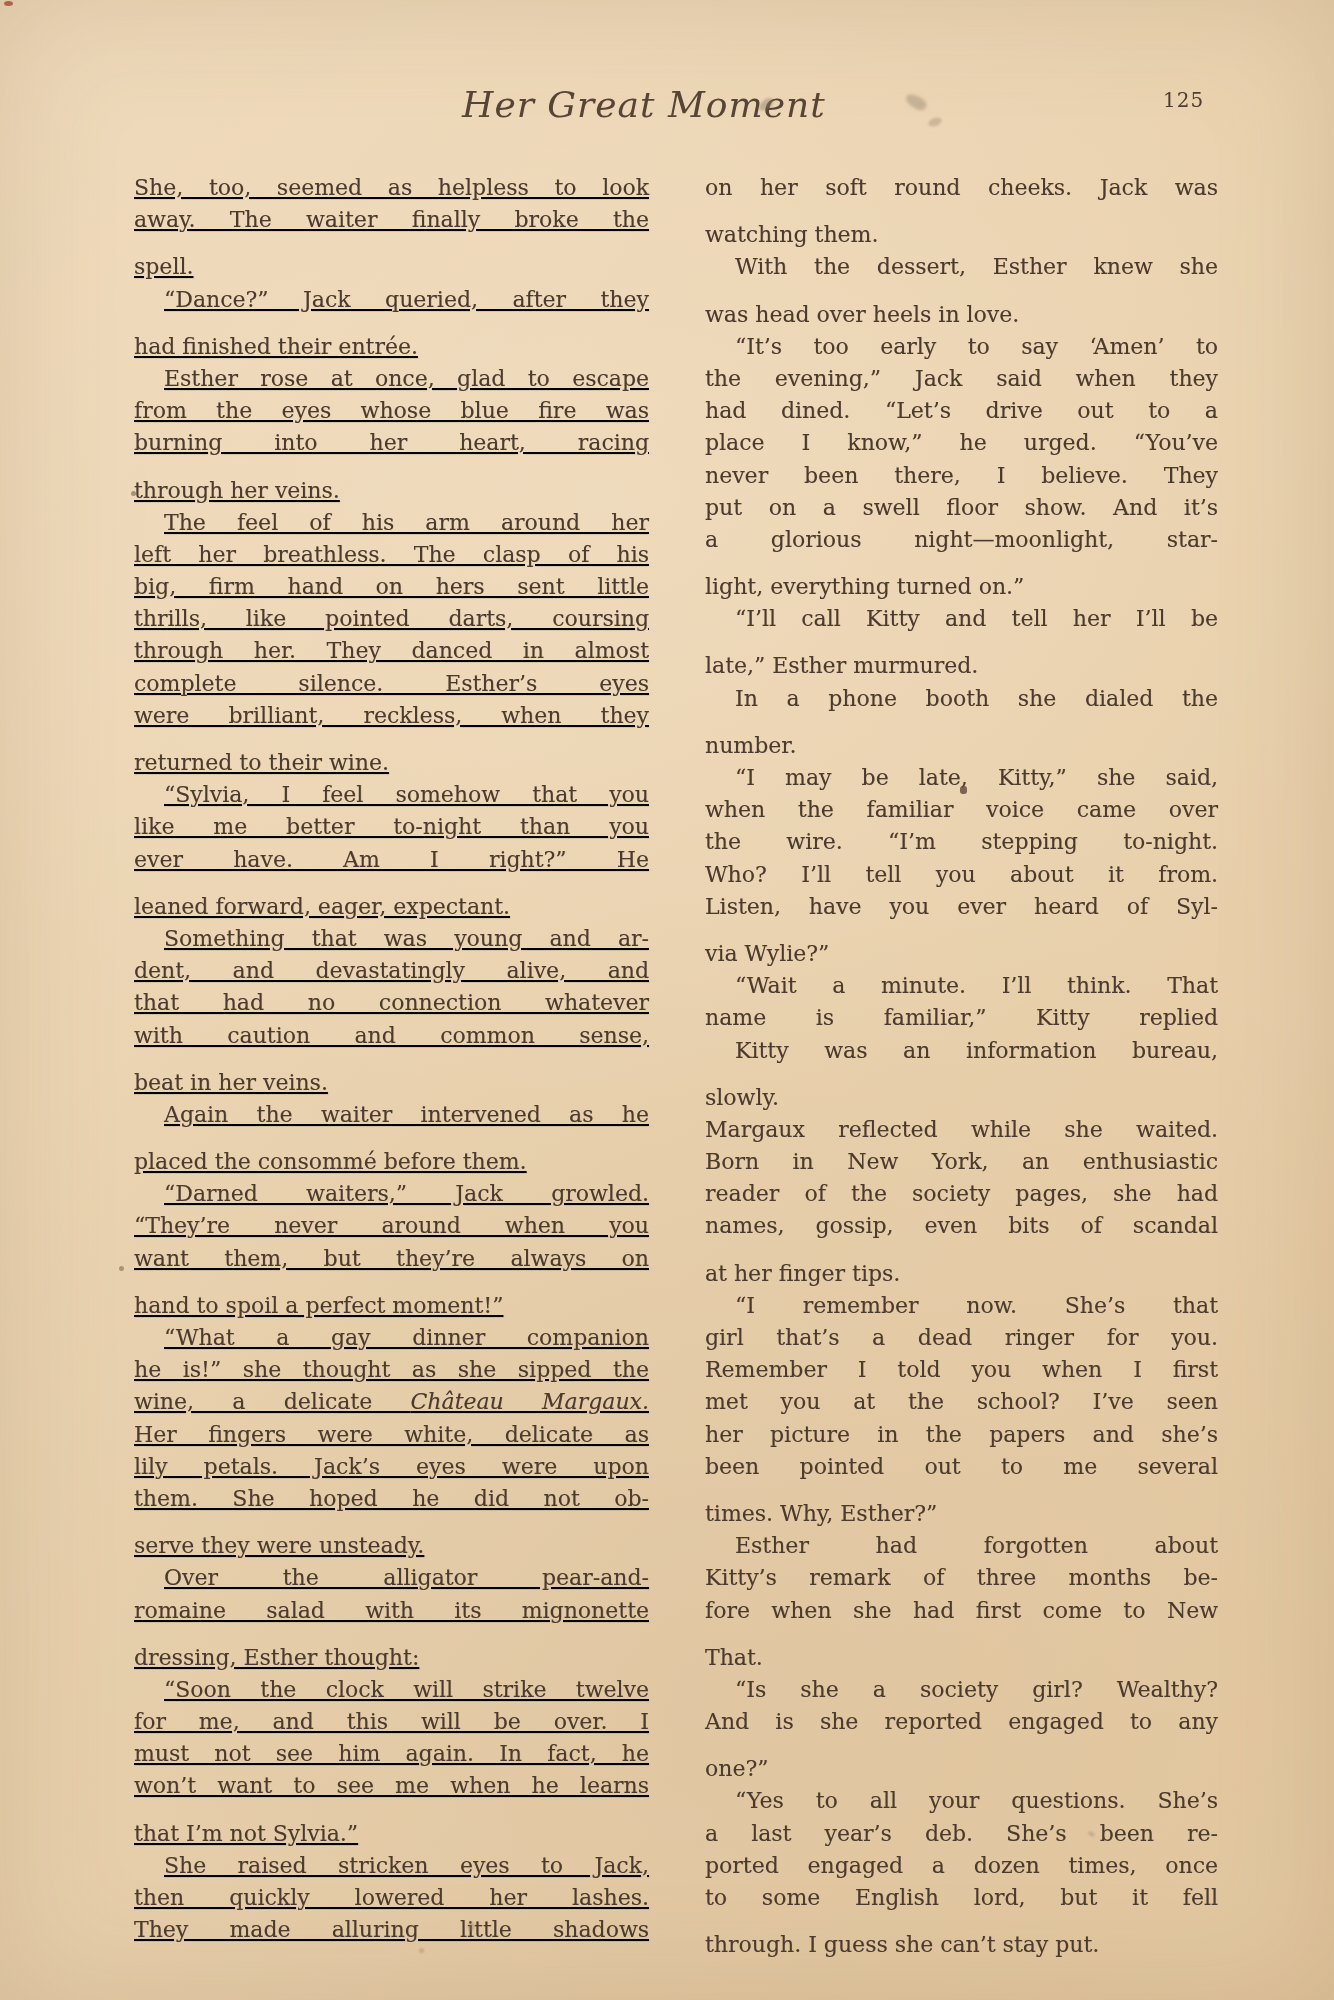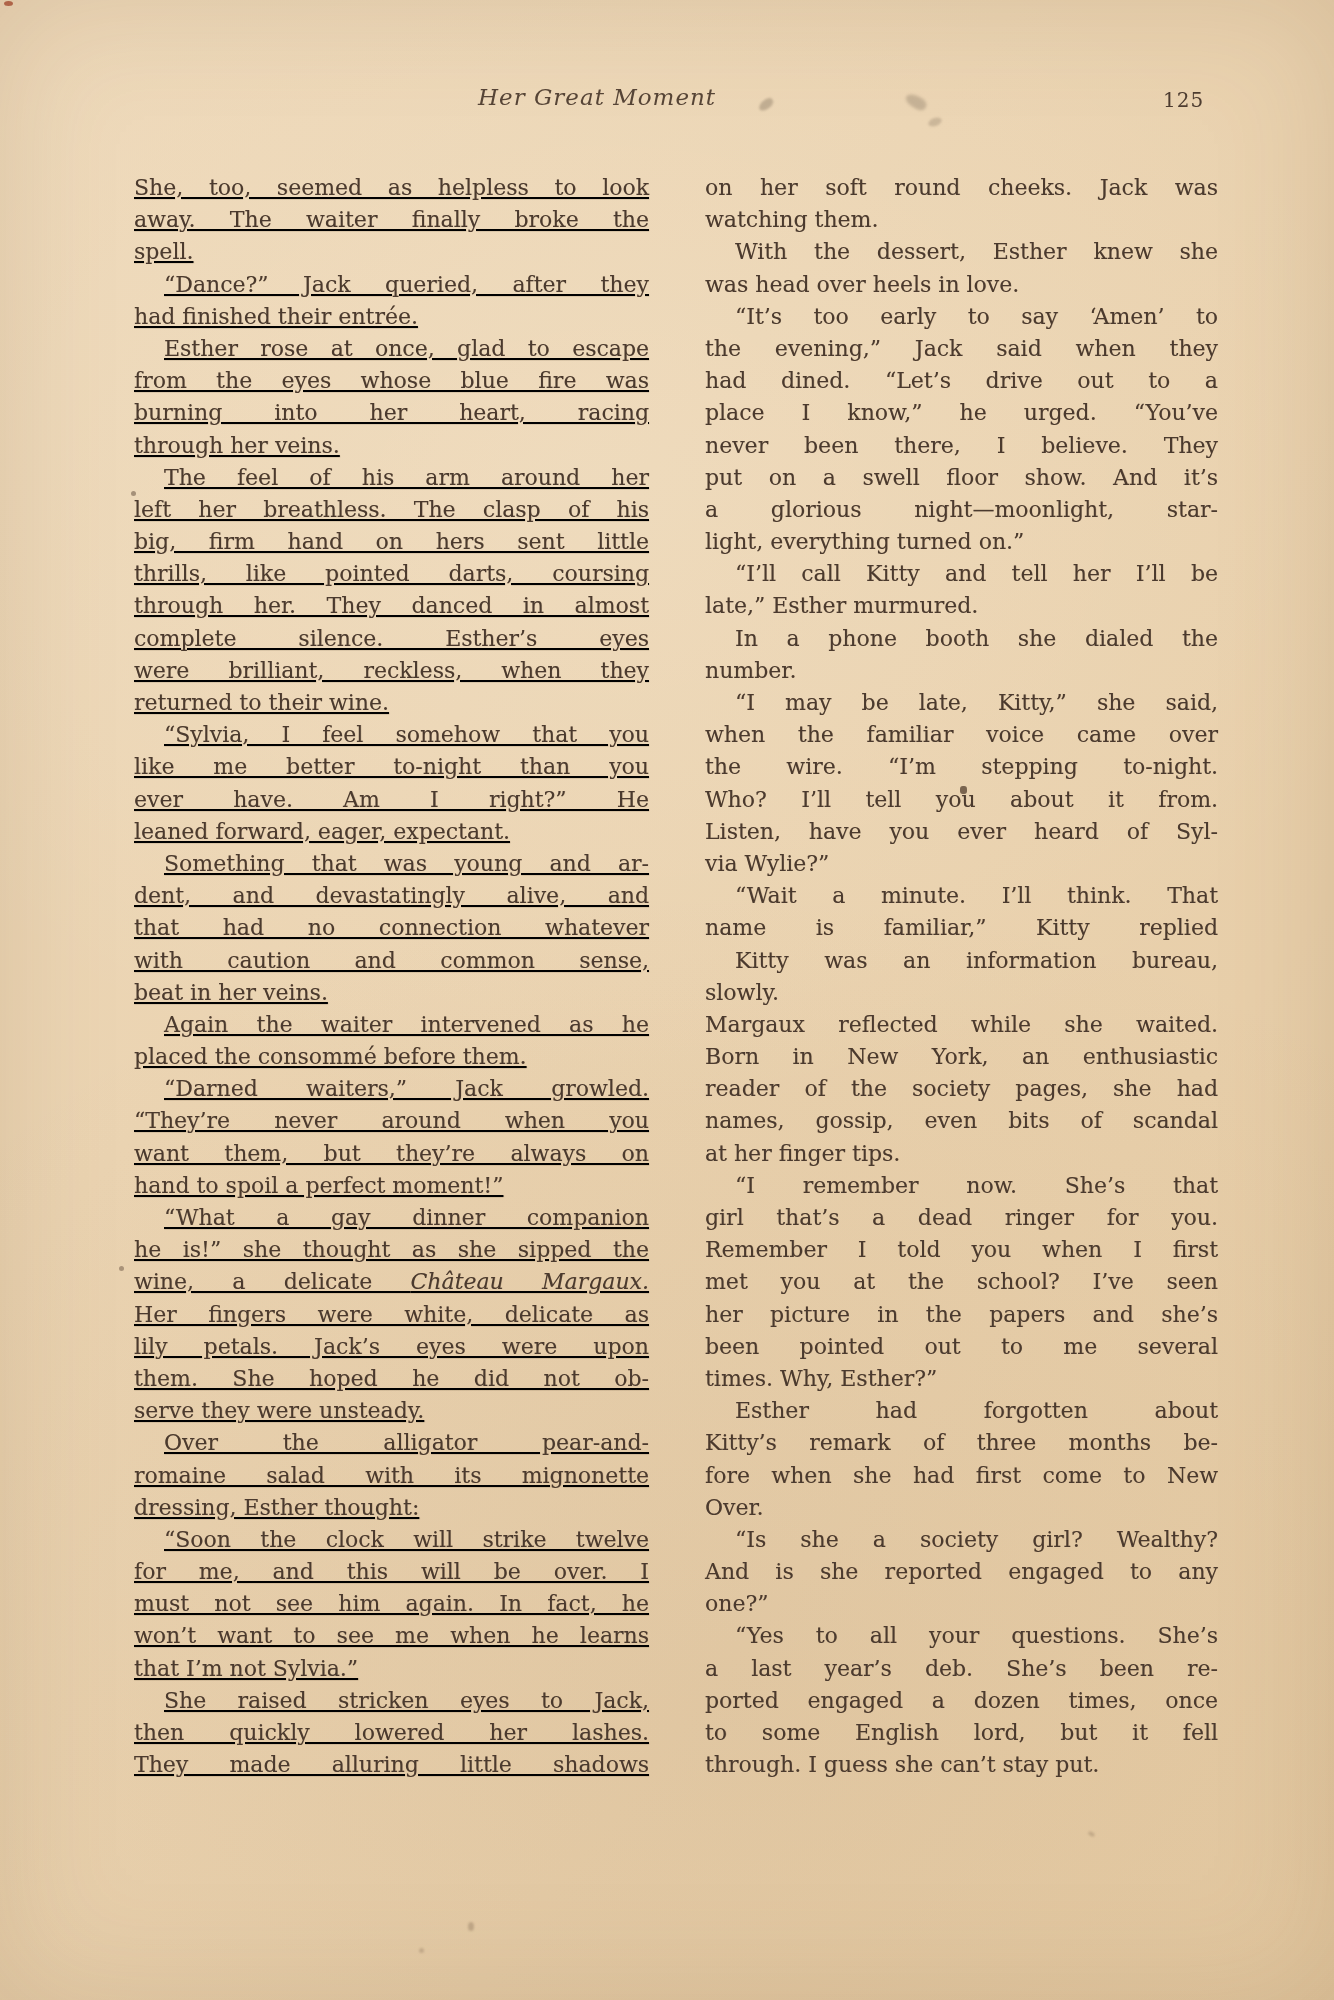--- a/index.html
+++ b/index.html
@@ -8,39 +8,39 @@
     width:1334px;height:2000px;
     overflow:hidden;
     background:
       radial-gradient(ellipse 1200px 900px at 45% 25%, rgba(255,248,235,0.18), rgba(255,248,235,0) 70%),
       radial-gradient(ellipse 1400px 1100px at 55% 85%, rgba(120,85,50,0.07), rgba(120,85,50,0) 75%),
       linear-gradient(128deg,#eed9ba 0%, #ebd4b2 35%, #e8cfaa 70%, #e5caa2 100%);
     box-shadow: inset 0 0 120px rgba(130,95,55,0.18);
     font-family:"DejaVu Serif","Liberation Serif",serif;
   }
   .running-header{
-    position:absolute;left:478px;top:84px;
-    font-style:italic;font-size:23px;color:#564436;
+    position:absolute;left:462px;top:84px;
+    font-style:italic;font-size:36px;color:#564436;
     letter-spacing:1px;white-space:nowrap;
   }
   .page-number{
     position:absolute;left:1163px;top:88px;
     font-size:20px;color:#4d3c30;letter-spacing:1px;
   }
   .column{position:absolute;top:172px;}
   .col-left{left:134px;width:515px;text-decoration:underline;}
   .col-right{left:705px;width:513px;}
   .line{
     height:32.2px;line-height:32.2px;
     font-size:22px;color:#4b3a2e;
     text-align:justify;text-align-last:justify;
     text-shadow:0.3px 0.4px 0.3px rgba(70,45,25,0.30);
     white-space:normal;overflow:visible;
   }
-  .line.end{text-align-last:left;}
+  .line.end{text-align-last:left;margin-top:15px;}
   .line.indent{text-indent:30px;}
   .line i{font-style:italic;}
   
   .speck{position:absolute;border-radius:50%;}
   .speck-red{left:4px;top:1px;width:9px;height:5px;background:#a34b31;opacity:.8;filter:blur(.4px);}
   .smudge-a{left:758px;top:100px;width:16px;height:9px;background:#8d7c66;opacity:.45;filter:blur(1.2px);transform:rotate(-35deg);border-radius:60% 40% 50% 50%;}
   .smudge-b{left:905px;top:96px;width:22px;height:12px;background:#90викор;}
   .smudge-b{left:905px;top:96px;width:22px;height:12px;background:#8f7e68;opacity:.4;filter:blur(1.4px);transform:rotate(28deg);border-radius:55% 45% 40% 60%;}
   .smudge-c{left:928px;top:118px;width:14px;height:8px;background:#8f7e68;opacity:.35;filter:blur(1.2px);transform:rotate(-20deg);}
   .mark-star{left:960px;top:786px;width:7px;height:8px;background:#55402f;opacity:.75;filter:blur(.4px);border-radius:40%;}
@@ -144,21 +144,21 @@
       <div class="line indent">“I remember now.  She’s that</div>
       <div class="line">girl that’s a dead ringer for you.</div>
       <div class="line">Remember I told you when I first</div>
       <div class="line">met you at the school?  I’ve seen</div>
       <div class="line">her picture in the papers and she’s</div>
       <div class="line">been pointed out to me several</div>
       <div class="line end">times.  Why, Esther?”</div>
       <div class="line indent">Esther had forgotten about</div>
       <div class="line">Kitty’s remark of three months be-</div>
       <div class="line">fore when she had first come to New</div>
-      <div class="line end">Over.</div>
+      <div class="line end">That.</div>
       <div class="line indent">“Is she a society girl?  Wealthy?</div>
       <div class="line">And is she reported engaged to any</div>
       <div class="line end">one?”</div>
       <div class="line indent">“Yes to all your questions.  She’s</div>
       <div class="line">a last year’s deb.  She’s been re-</div>
       <div class="line">ported engaged a dozen times, once</div>
       <div class="line">to some English lord, but it fell</div>
       <div class="line end">through.  I guess she can’t stay put.</div>
     </div>
 

